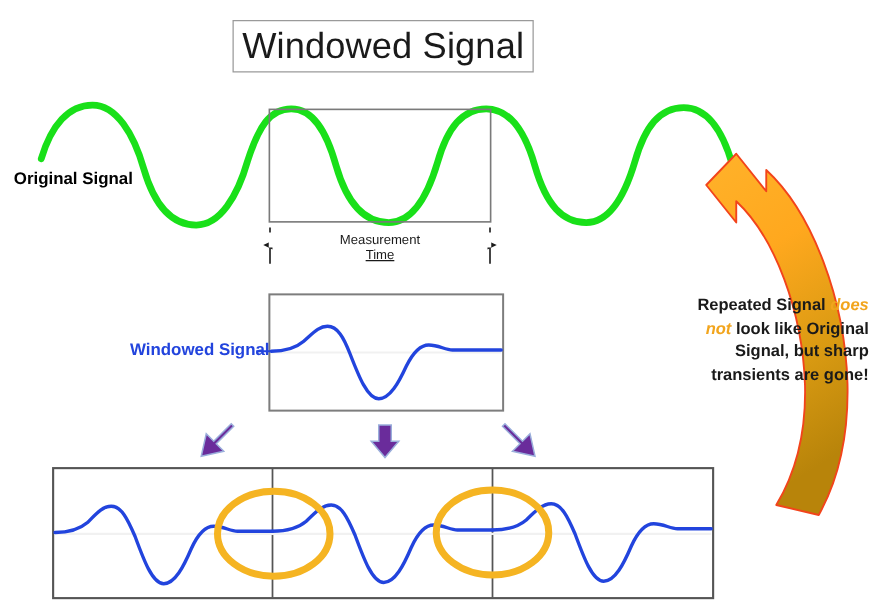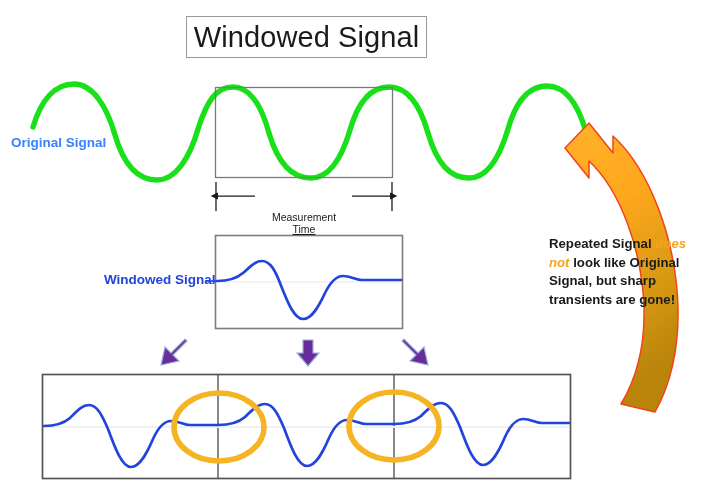--- a/index.html
+++ b/index.html
@@ -52,59 +52,58 @@
   .lbl {
     position: absolute;
     white-space: nowrap;
     line-height: 1.15;
   }
   #label-original {
     left: 11px;
     top: 135px;
     font-size: 13.5px;
     font-weight: bold;
-    color: #3b82f6;
+    color: #000000;
   }
   #label-windowed {
     left: 104px;
     top: 272px;
     font-size: 13.5px;
     font-weight: bold;
     color: #2244DD;
   }
 
   
   #measure-caption {
     position: absolute;
     left: 215px;
     top: 186px;
     width: 178px;
     text-align: center;
     font-size: 10.5px;
     color: #1a1a1a;
     line-height: 1.18;
-    margin-top: 25px;
   }
   #measure-caption .mt-line1 {
     display: block;
     background: #ffffff;
     padding: 0 3px;
   }
   #measure-caption .mt-line2 {
     display: block;
     text-decoration: underline;
   }
 
   
   #note-block {
     position: absolute;
     left: 549px;
     top: 235px;
     width: 146px;
-    text-align: left;
+    text-align: right;
     font-size: 13.2px;
     color: #1a1a1a;
     line-height: 1.42;
     font-weight: 600;
   }
   #note-block .em {
     font-style: italic;
     font-weight: bold;
     color: #F2A51D;
   }

